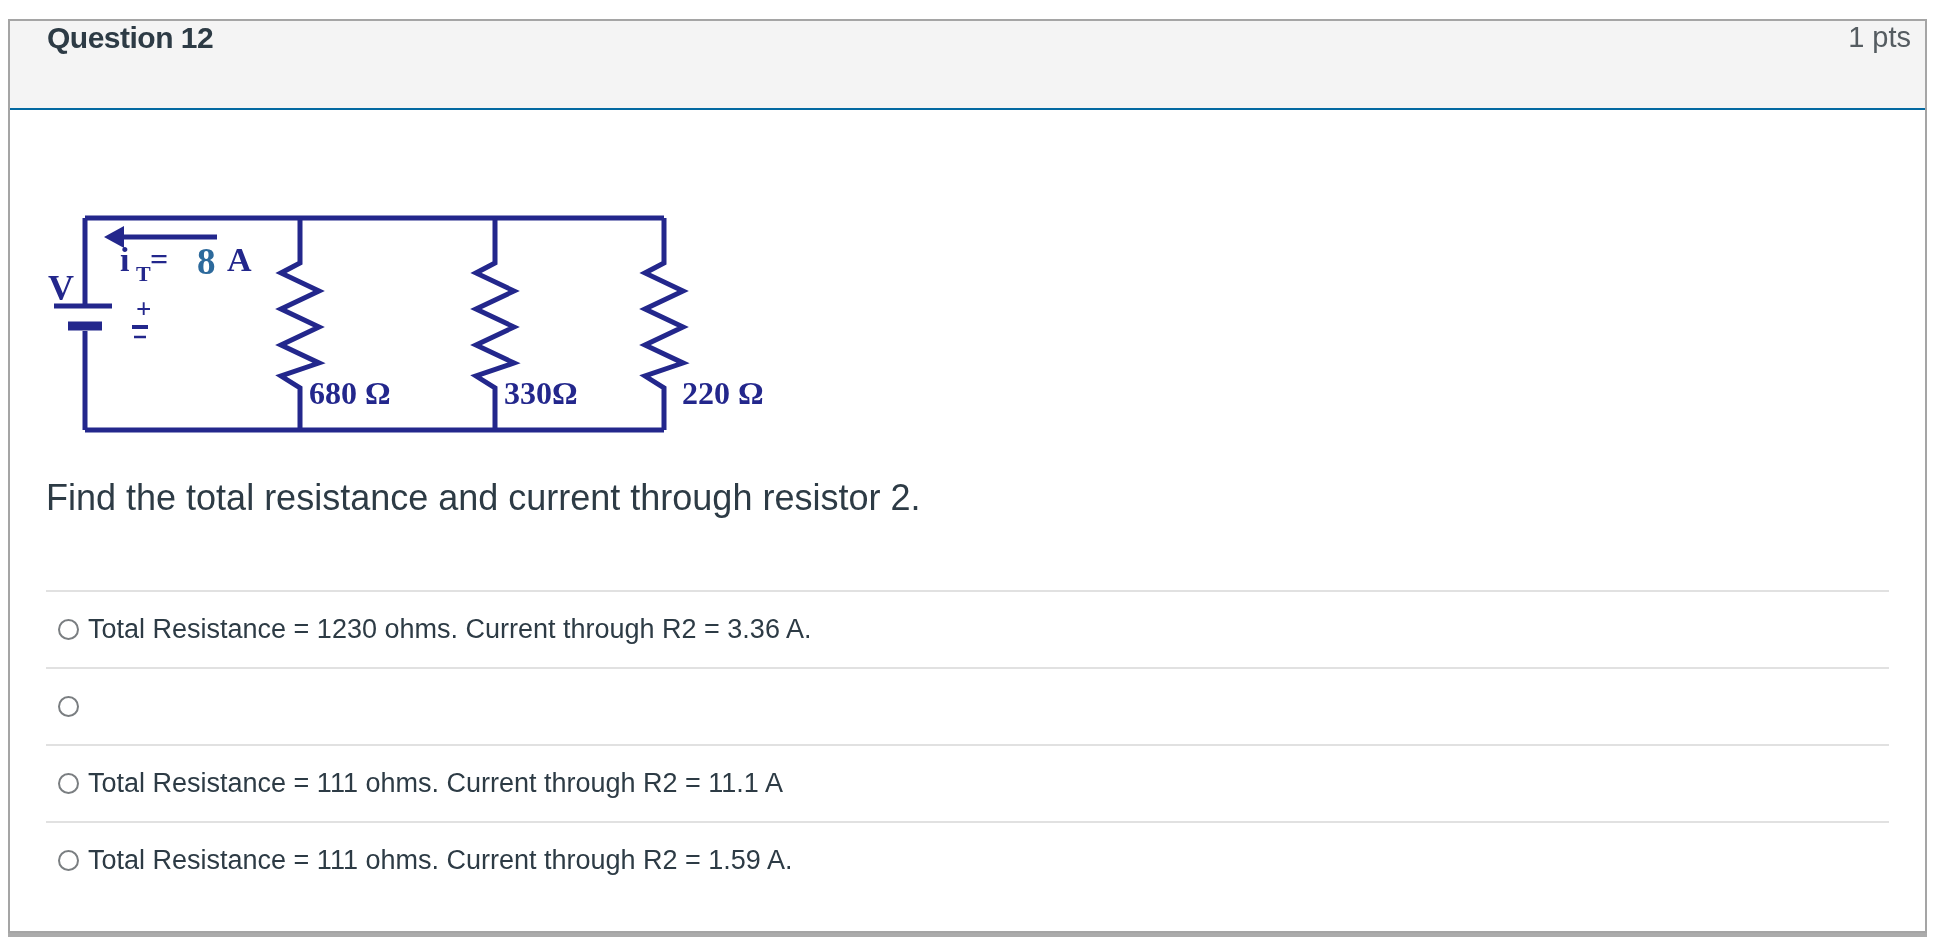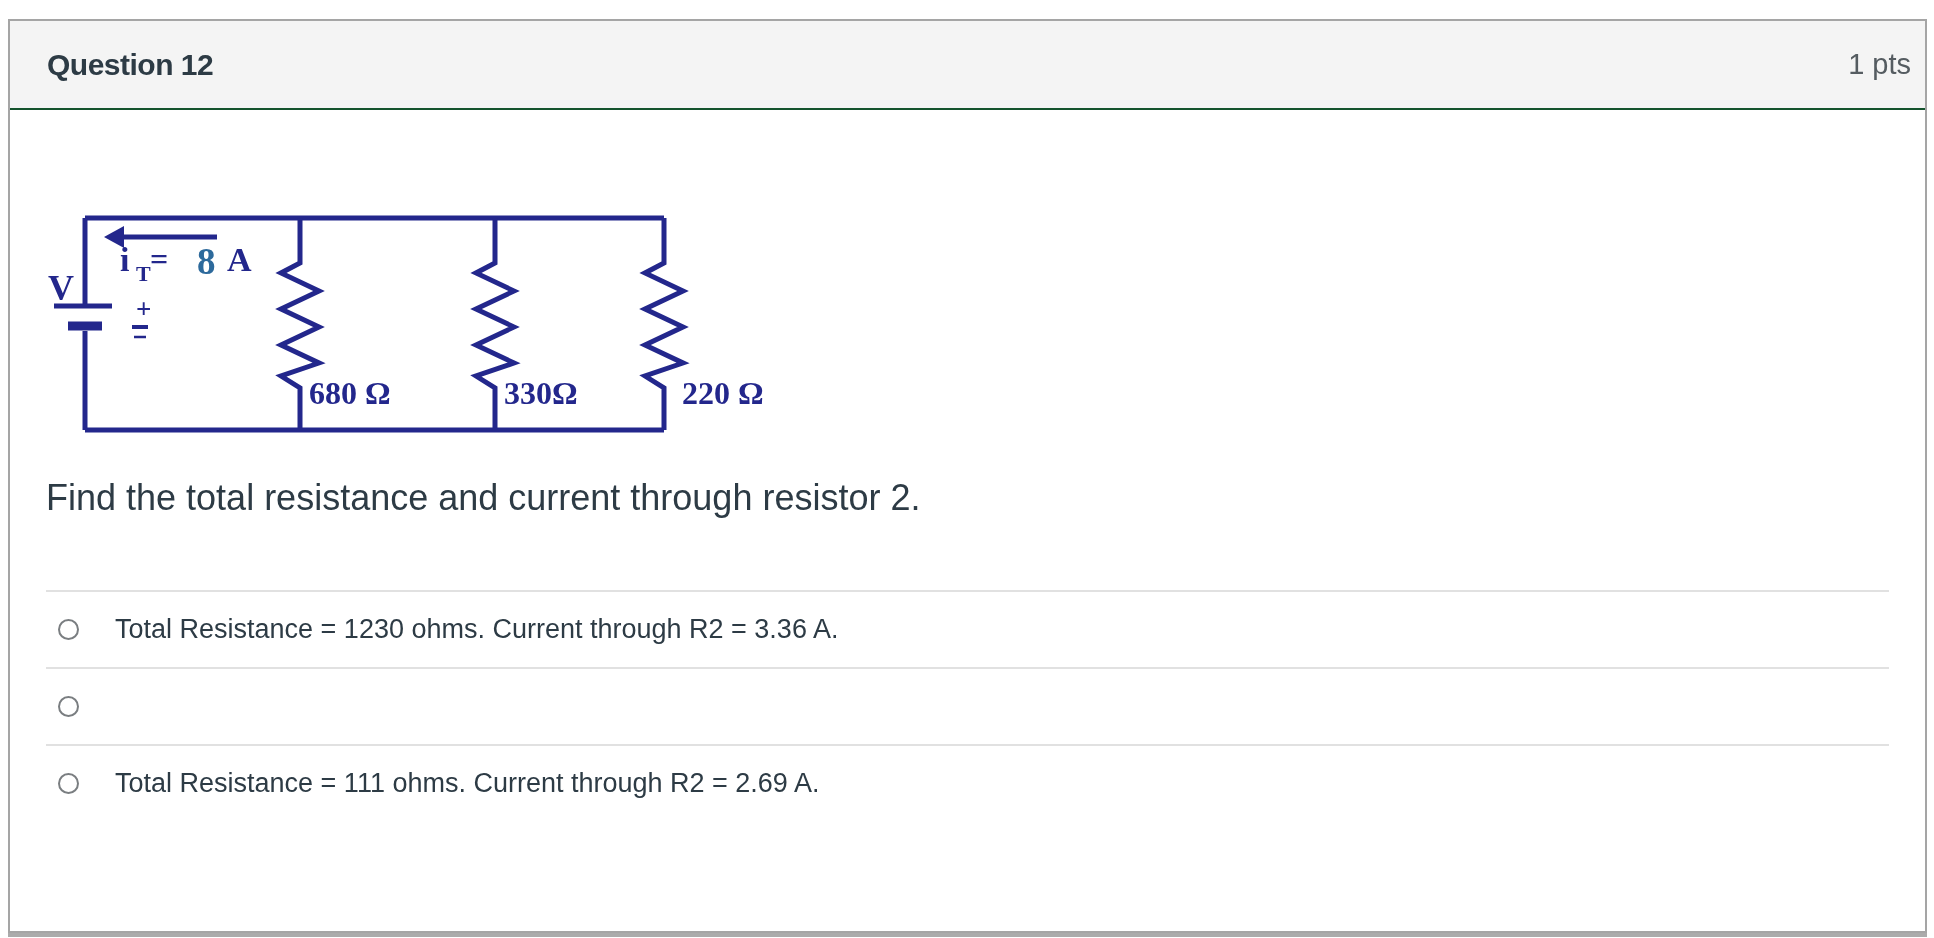--- a/index.html
+++ b/index.html
@@ -11,23 +11,23 @@
   }
   .question-box {
     margin: 19px 7px 0 8px;
     border: 2px solid #a5a5a5;
     background: #ffffff;
     height: 914px;
   }
   .q-header {
     height: 89px;
     background: #f4f4f4;
-    border-bottom: 2px solid #14532d;
+    border-bottom: 2px solid #0369a1;
     display: flex;
-    align-items: center;
+    align-items: flex-start;
     justify-content: space-between;
     padding: 0 14px 0 37px;
   }
   .q-title {
     font-size: 30px;
     font-weight: bold;
     color: #2d3b45;
     letter-spacing: -0.5px;
   }
   .q-points {
@@ -53,21 +53,21 @@
     cursor: pointer;
   }
   .radio {
     width: 21px; height: 21px;
     border: 2px solid #7a7e81;
     border-radius: 50%;
     background: #ffffff;
     flex: 0 0 auto;
   }
   .answer-label {
-    margin-left: 36px;
+    margin-left: 9px;
     font-size: 27px;
     color: #2d3b45;
   }
   .next-question-edge {
     margin: 0 7px 0 8px;
     height: 4px;
     background: #ababab;
   }
   svg text { font-family: "Liberation Serif", serif; font-weight: bold; }
 </style>
@@ -133,20 +133,24 @@
     <div class="answers">
       <div class="answer-row">
         <span class="radio"></span>
         <span class="answer-label">Total Resistance = 1230 ohms. Current through R2 = 3.36 A.</span>
       </div>
       <div class="answer-row">
         <span class="radio"></span>
       </div>
       <div class="answer-row">
         <span class="radio"></span>
-        <span class="answer-label">Total Resistance = 111 ohms. Current through R2 = 2.69 A.</span>
+        <span class="answer-label">Total Resistance = 111 ohms. Current through R2 = 11.1 A</span>
+      </div>
+      <div class="answer-row">
+        <span class="radio"></span>
+        <span class="answer-label">Total Resistance = 111 ohms. Current through R2 = 1.59 A.</span>
       </div>
     </div>
 
   </div>
 </div>
 
 <div class="next-question-edge"></div>
 
 </body></html>

